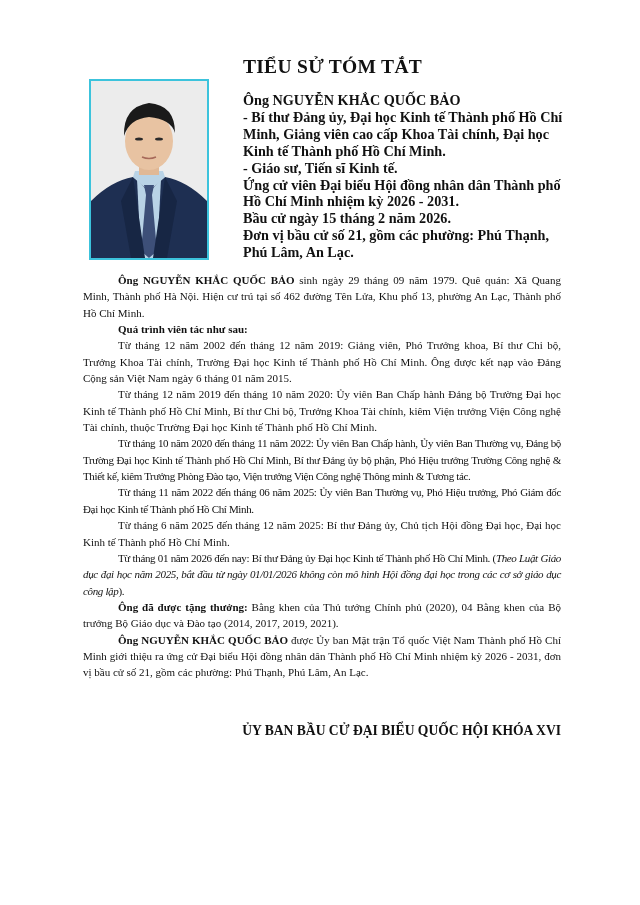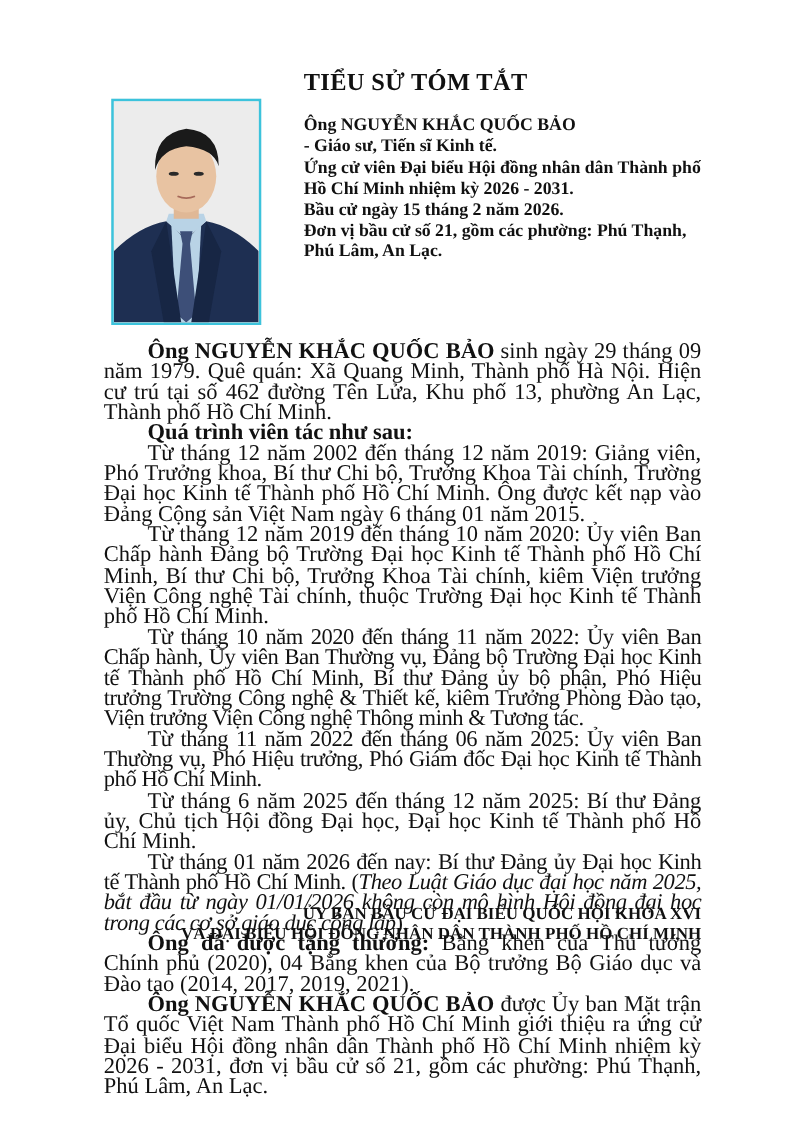--- a/index.html
+++ b/index.html
@@ -8,21 +8,21 @@
   .page { position: absolute; left: 0; top: 0; width: 640px; height: 784px; }
   .title { position: absolute; left: 0; top: 56px; width: 640px; text-align: center;
            font-weight: bold; font-size: 19.5px; letter-spacing: 0.3px; padding-left: 25px; box-sizing: border-box; }
   .photo { position: absolute; left: 89px; top: 79px; width: 120px; height: 181px;
            border: 2px solid #3cc3dc; background: #ececec; overflow: hidden; box-sizing: border-box; }
   .photo svg { display: block; }
   .header-info { position: absolute; left: 243px; top: 92px; width: 330px;
                  font-weight: bold; font-size: 14.2px; line-height: 16.9px; }
   .header-info div { margin: 0; }
   .body { position: absolute; left: 83px; top: 272px; width: 478px;
-          font-size: 18px; line-height: 16.35px; text-align: justify; }
+          font-size: 11px; line-height: 16.35px; text-align: justify; }
   .body p { margin: 0; text-indent: 35px; }
   .body b { font-weight: bold; }
   .body i { }
   .condensed { letter-spacing: -0.35px; }
   .footer { position: absolute; left: 83px; top: 723px; width: 478px; text-align: right;
             font-weight: bold; font-size: 13.6px; line-height: 16.4px; }
 </style>
 </head>
 <body>
 
@@ -53,20 +53,21 @@
 
       <ellipse cx="48" cy="58" rx="4" ry="1.6" fill="#2a2a2a"></ellipse>
       <ellipse cx="68" cy="58" rx="4" ry="1.6" fill="#2a2a2a"></ellipse>
 
       <path d="M51 76 Q58 79 65 76" stroke="#a76a5a" stroke-width="1.5" fill="none"></path>
     </svg>
   </div>
 
   <div class="header-info">
     <div>Ông NGUYỄN KHẮC QUỐC BẢO</div>
+    <div>- Bí thư Đảng ủy, Đại học Kinh tế Thành phố Hồ Chí Minh, Giảng viên cao cấp Khoa Tài chính, Đại học Kinh tế Thành phố Hồ Chí Minh.</div>
     <div>- Giáo sư, Tiến sĩ Kinh tế.</div>
     <div>Ứng cử viên Đại biểu Hội đồng nhân dân Thành phố Hồ Chí Minh nhiệm kỳ 2026 - 2031.</div>
     <div>Bầu cử ngày 15 tháng 2 năm 2026.</div>
     <div>Đơn vị bầu cử số 21, gồm các phường: Phú Thạnh, Phú Lâm, An Lạc.</div>
   </div>
 
   <div class="body">
     <p><b>Ông NGUYỄN KHẮC QUỐC BẢO</b><span> sinh ngày 29 tháng 09 năm 1979. Quê quán: Xã Quang Minh, Thành phố Hà Nội. Hiện cư trú tại số 462 đường Tên Lửa, Khu phố 13, phường An Lạc, Thành phố Hồ Chí Minh.</span></p>
     <p><b>Quá trình viên tác như sau:</b></p>
     <p>Từ tháng 12 năm 2002 đến tháng 12 năm 2019: Giảng viên, Phó Trưởng khoa, Bí thư Chi bộ, Trưởng Khoa Tài chính, Trường Đại học Kinh tế Thành phố Hồ Chí Minh. Ông được kết nạp vào Đảng Cộng sản Việt Nam ngày 6 tháng 01 năm 2015.</p>
@@ -74,16 +75,15 @@
     <p class="condensed">Từ tháng 10 năm 2020 đến tháng 11 năm 2022: Ủy viên Ban Chấp hành, Ủy viên Ban Thường vụ, Đảng bộ Trường Đại học Kinh tế Thành phố Hồ Chí Minh, Bí thư Đảng ủy bộ phận, Phó Hiệu trưởng Trường Công nghệ &amp; Thiết kế, kiêm Trưởng Phòng Đào tạo, Viện trưởng Viện Công nghệ Thông minh &amp; Tương tác.</p>
     <p class="condensed">Từ tháng 11 năm 2022 đến tháng 06 năm 2025: Ủy viên Ban Thường vụ, Phó Hiệu trưởng, Phó Giám đốc Đại học Kinh tế Thành phố Hồ Chí Minh.</p>
     <p>Từ tháng 6 năm 2025 đến tháng 12 năm 2025: Bí thư Đảng ủy, Chủ tịch Hội đồng Đại học, Đại học Kinh tế Thành phố Hồ Chí Minh.</p>
     <p class="condensed"><span>Từ tháng 01 năm 2026 đến nay: Bí thư Đảng ủy Đại học Kinh tế Thành phố Hồ Chí Minh. (</span><i>Theo Luật Giáo dục đại học năm 2025, bắt đầu từ ngày 01/01/2026 không còn mô hình Hội đồng đại học trong các cơ sở giáo dục công lập</i><span>).</span></p>
     <p><b>Ông đã được tặng thưởng:</b><span> Bằng khen của Thủ tướng Chính phủ (2020), 04 Bằng khen của Bộ trưởng Bộ Giáo dục và Đào tạo (2014, 2017, 2019, 2021).</span></p>
     <p><b>Ông NGUYỄN KHẮC QUỐC BẢO</b><span> được Ủy ban Mặt trận Tổ quốc Việt Nam Thành phố Hồ Chí Minh giới thiệu ra ứng cử Đại biểu Hội đồng nhân dân Thành phố Hồ Chí Minh nhiệm kỳ 2026 - 2031, đơn vị bầu cử số 21, gồm các phường: Phú Thạnh, Phú Lâm, An Lạc.</span></p>
   </div>
 
   <div class="footer">
     <div>ỦY BAN BẦU CỬ ĐẠI BIỂU QUỐC HỘI KHÓA XVI</div>
-    <div>VÀ ĐẠI BIỂU HỘI ĐỒNG NHÂN DÂN THÀNH PHỐ HỒ CHÍ MINH</div>
   </div>
 
 </div>
 
 </body></html>

